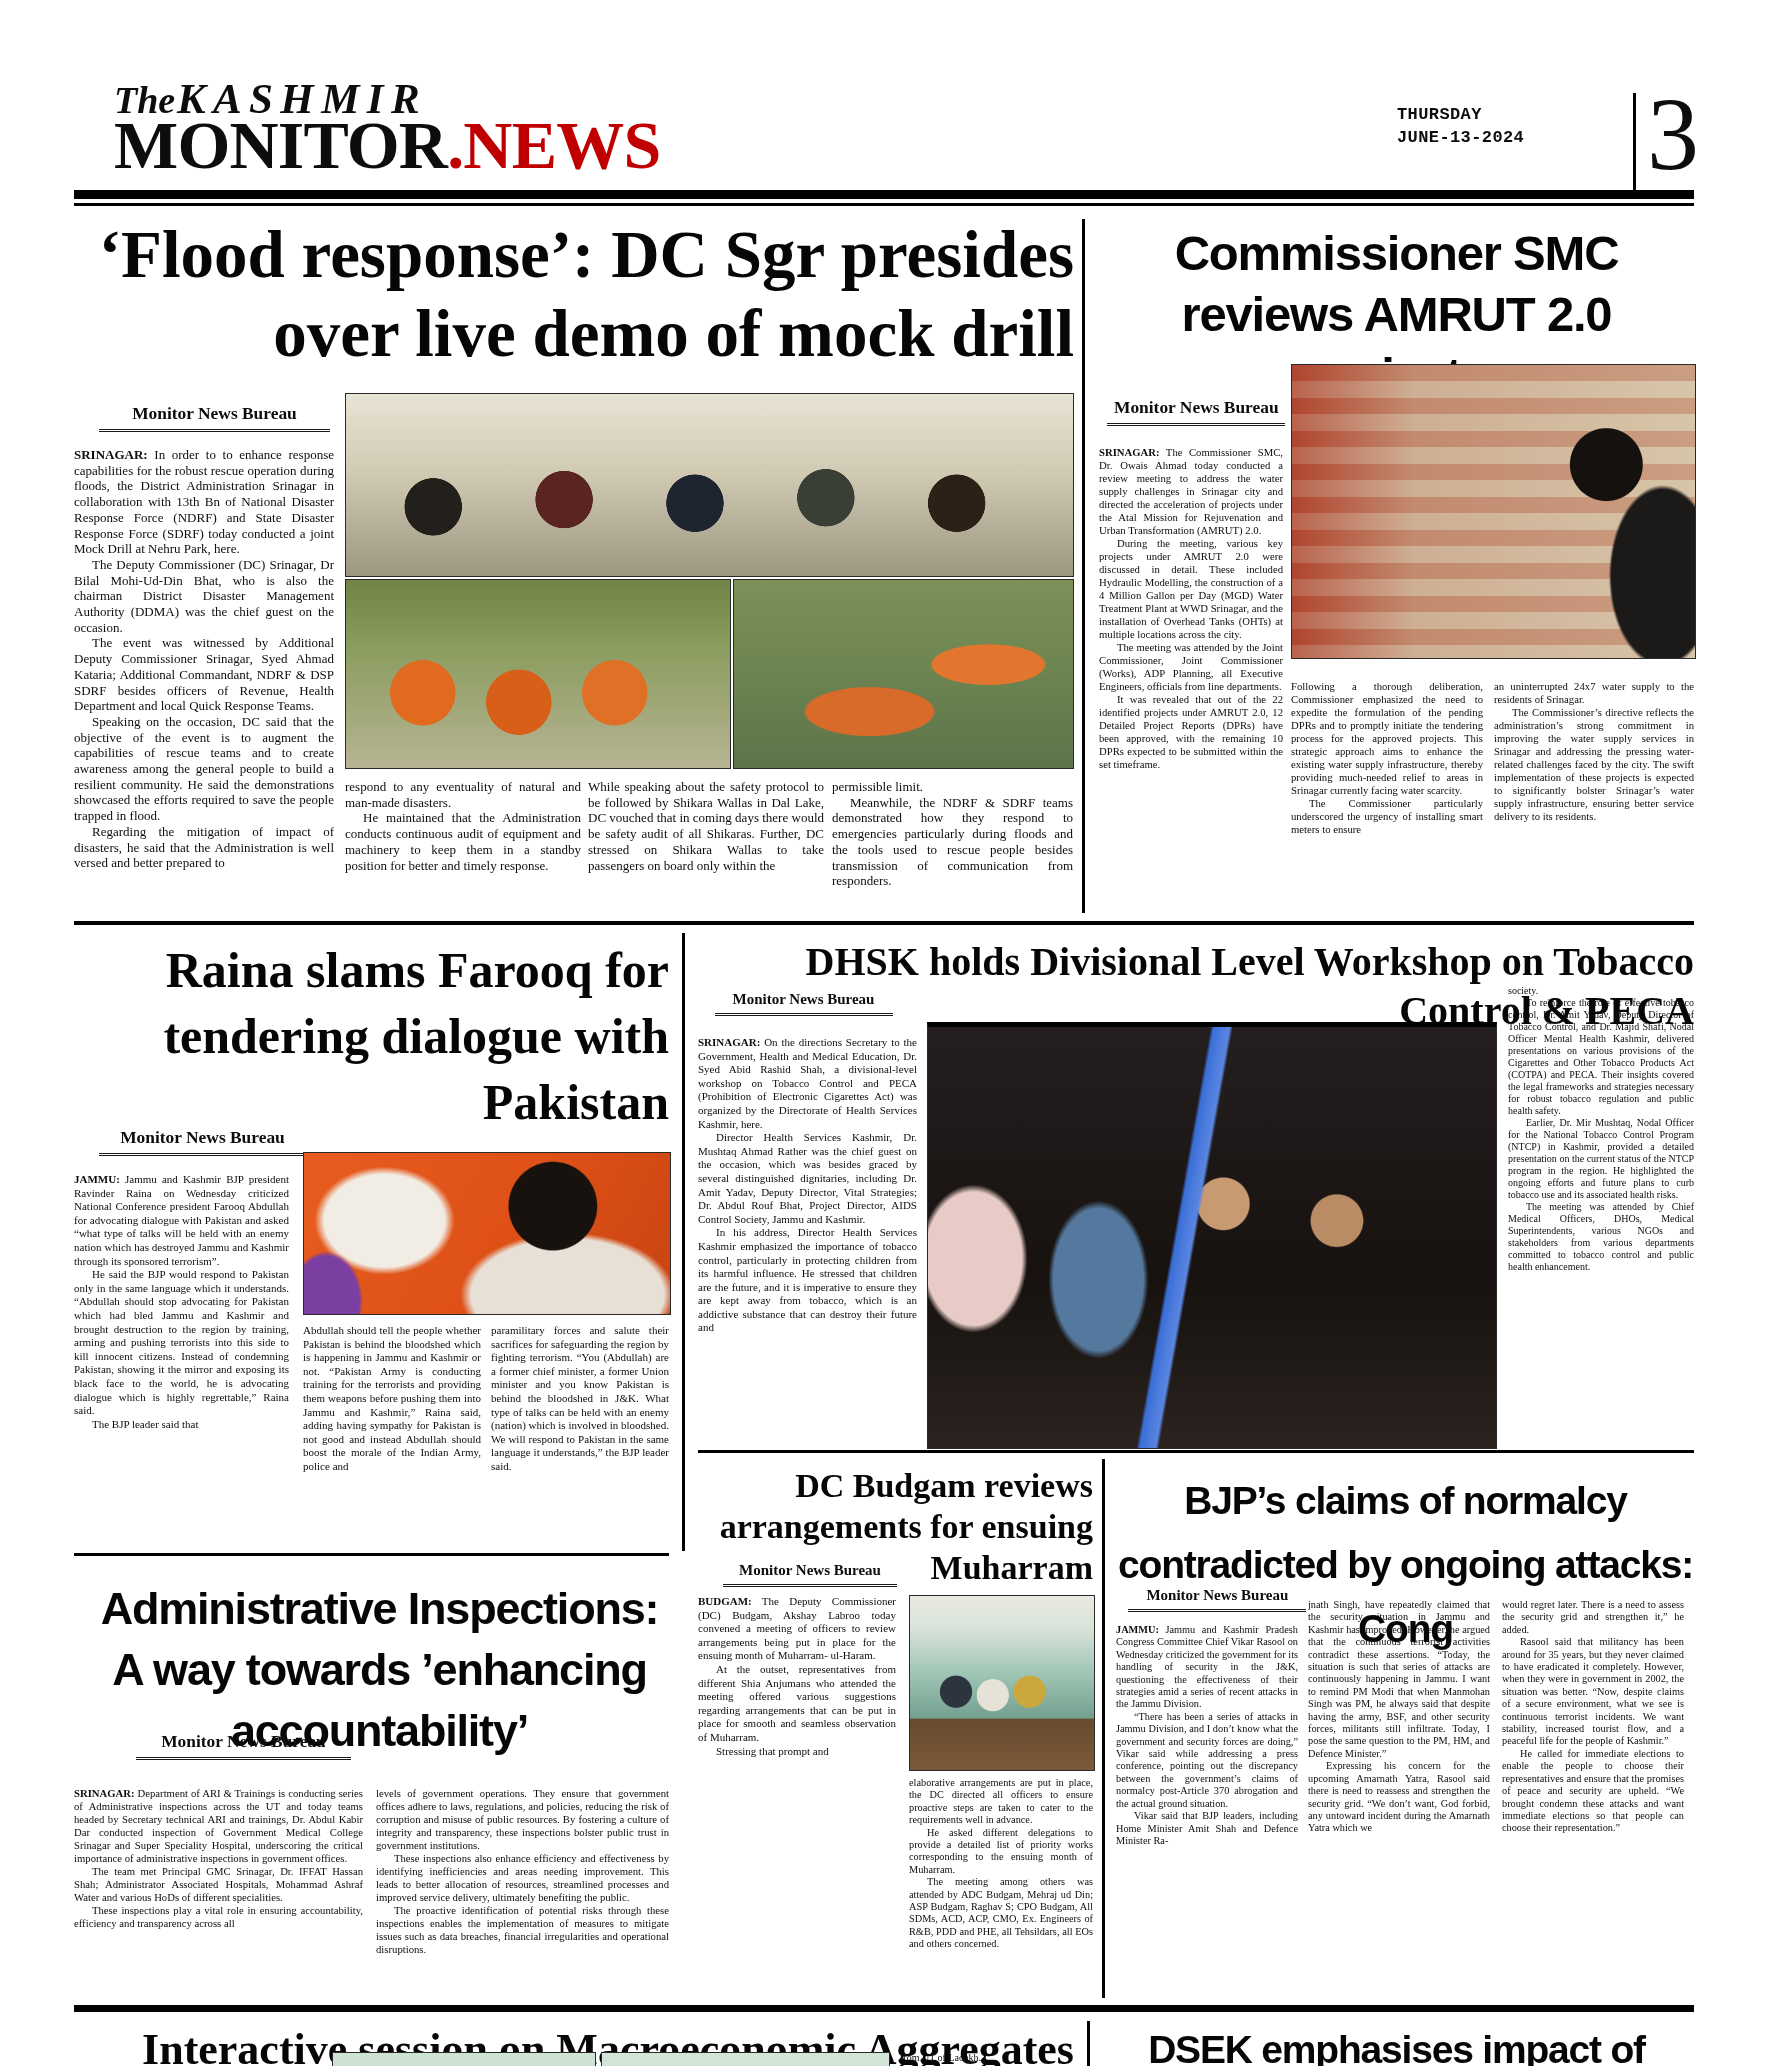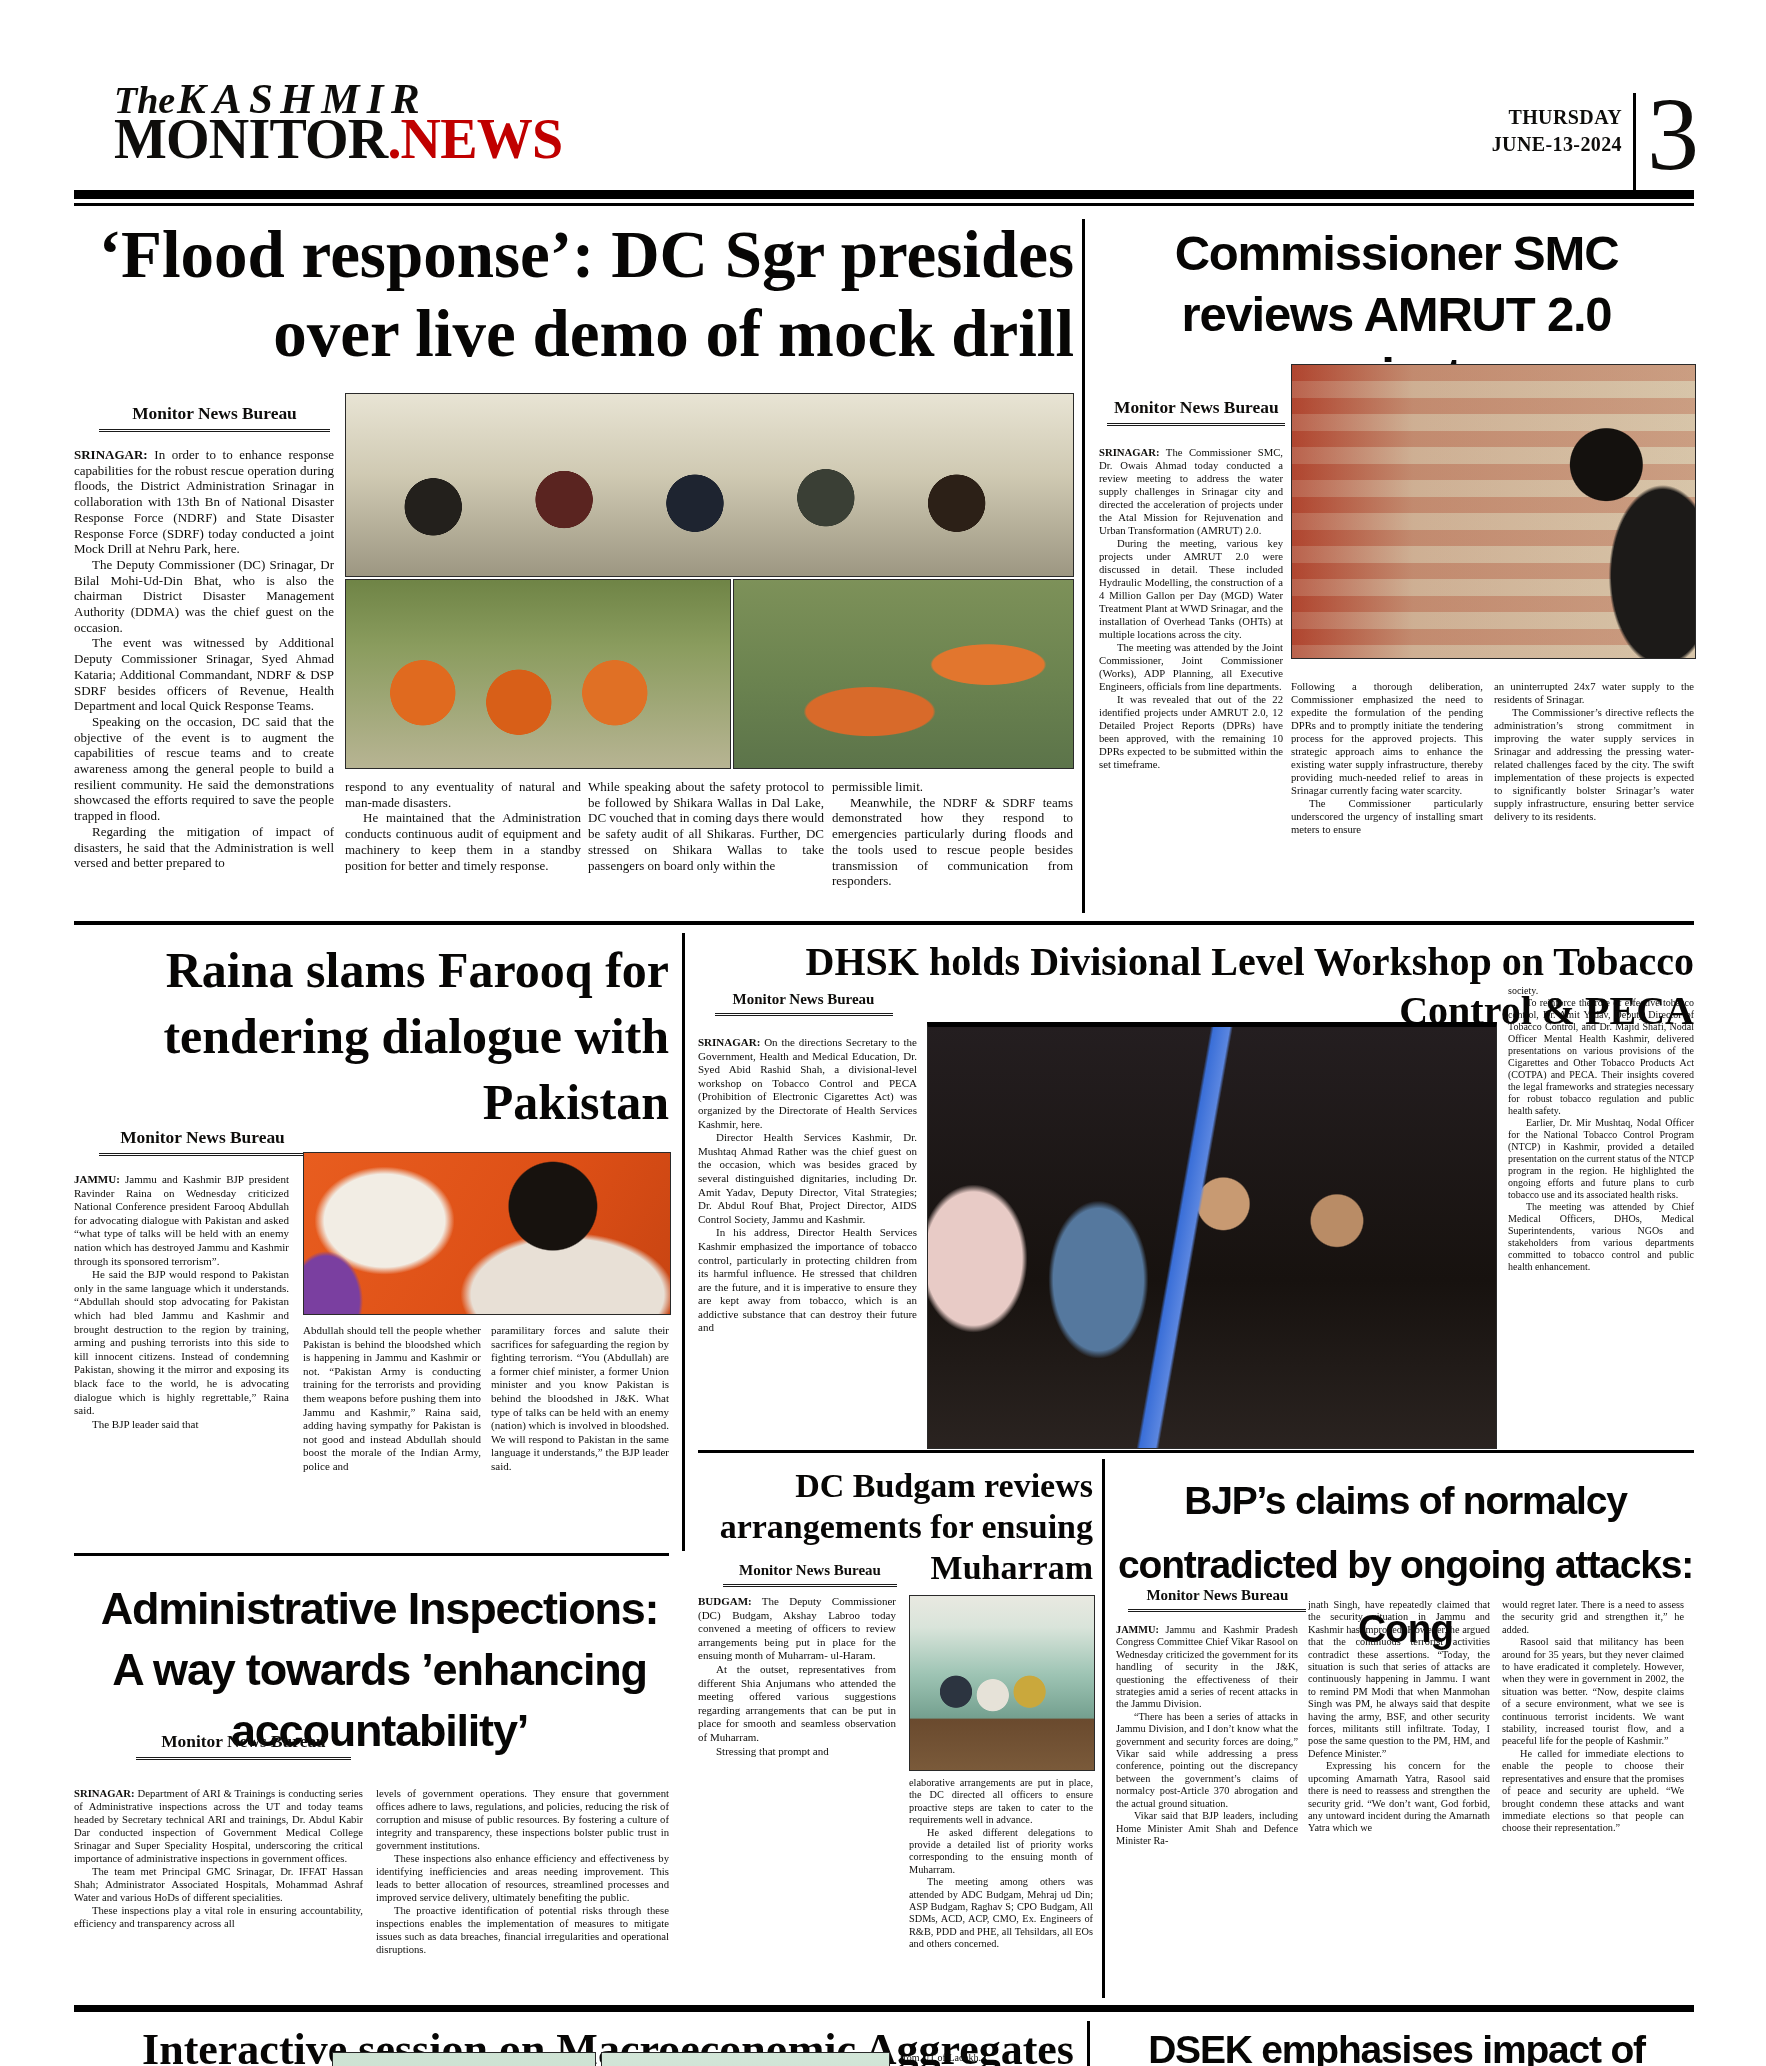--- a/index.html
+++ b/index.html
@@ -1,23 +1,23 @@
 <!DOCTYPE html>
 <html style="font-size:6.6px"><head>
 <meta charset="utf-8">
 <style>
   html,body{margin:0;padding:0;background:#e9e7e2;}
   .page{position:relative;width:1767px;height:2587px;background:#ffffff;font-family:"Liberation Serif",serif;color:#0e0d0b;overflow:hidden;}
   .abs{position:absolute;}
   
   .logo-the{font-style:italic;font-size:38px;font-weight:700;letter-spacing:0;}
   .logo-kashmir{font-size:43px;font-weight:700;letter-spacing:7.4px;font-style:italic;}
-  .logo-monitor{font-size:56px;font-weight:700;letter-spacing:-0.8px;line-height:1;}
+  .logo-monitor{font-size:68px;font-weight:700;letter-spacing:-0.8px;line-height:1;}
   .logo-news{color:#c00000;font-weight:700;}
-  .mast-day{font-family:Liberation Serif, serif;font-weight:700;font-size:20px;letter-spacing:0.4px;text-align:right;line-height:1.35;}
+  .mast-day{font-family:Liberation Mono, monospace;font-weight:700;font-size:17px;letter-spacing:0.4px;line-height:1.35;}
   .mast-page{font-size:104px;line-height:.95;font-weight:400;}
   .rule{background:#000;}
   
   .hl{font-weight:700;text-align:center;color:#070605;}
   .hl-serif{font-family:Liberation Serif, serif;text-align:right;}
   .hl-sans{font-family:"Liberation Sans",sans-serif;letter-spacing:-1.2px;}
   
   .byline{font-weight:700;font-size:17.4px;text-align:center;border-bottom:3.7px double #1a1a1a;padding-bottom:5px;}
   .byline-sm{font-size:15px;}
   

